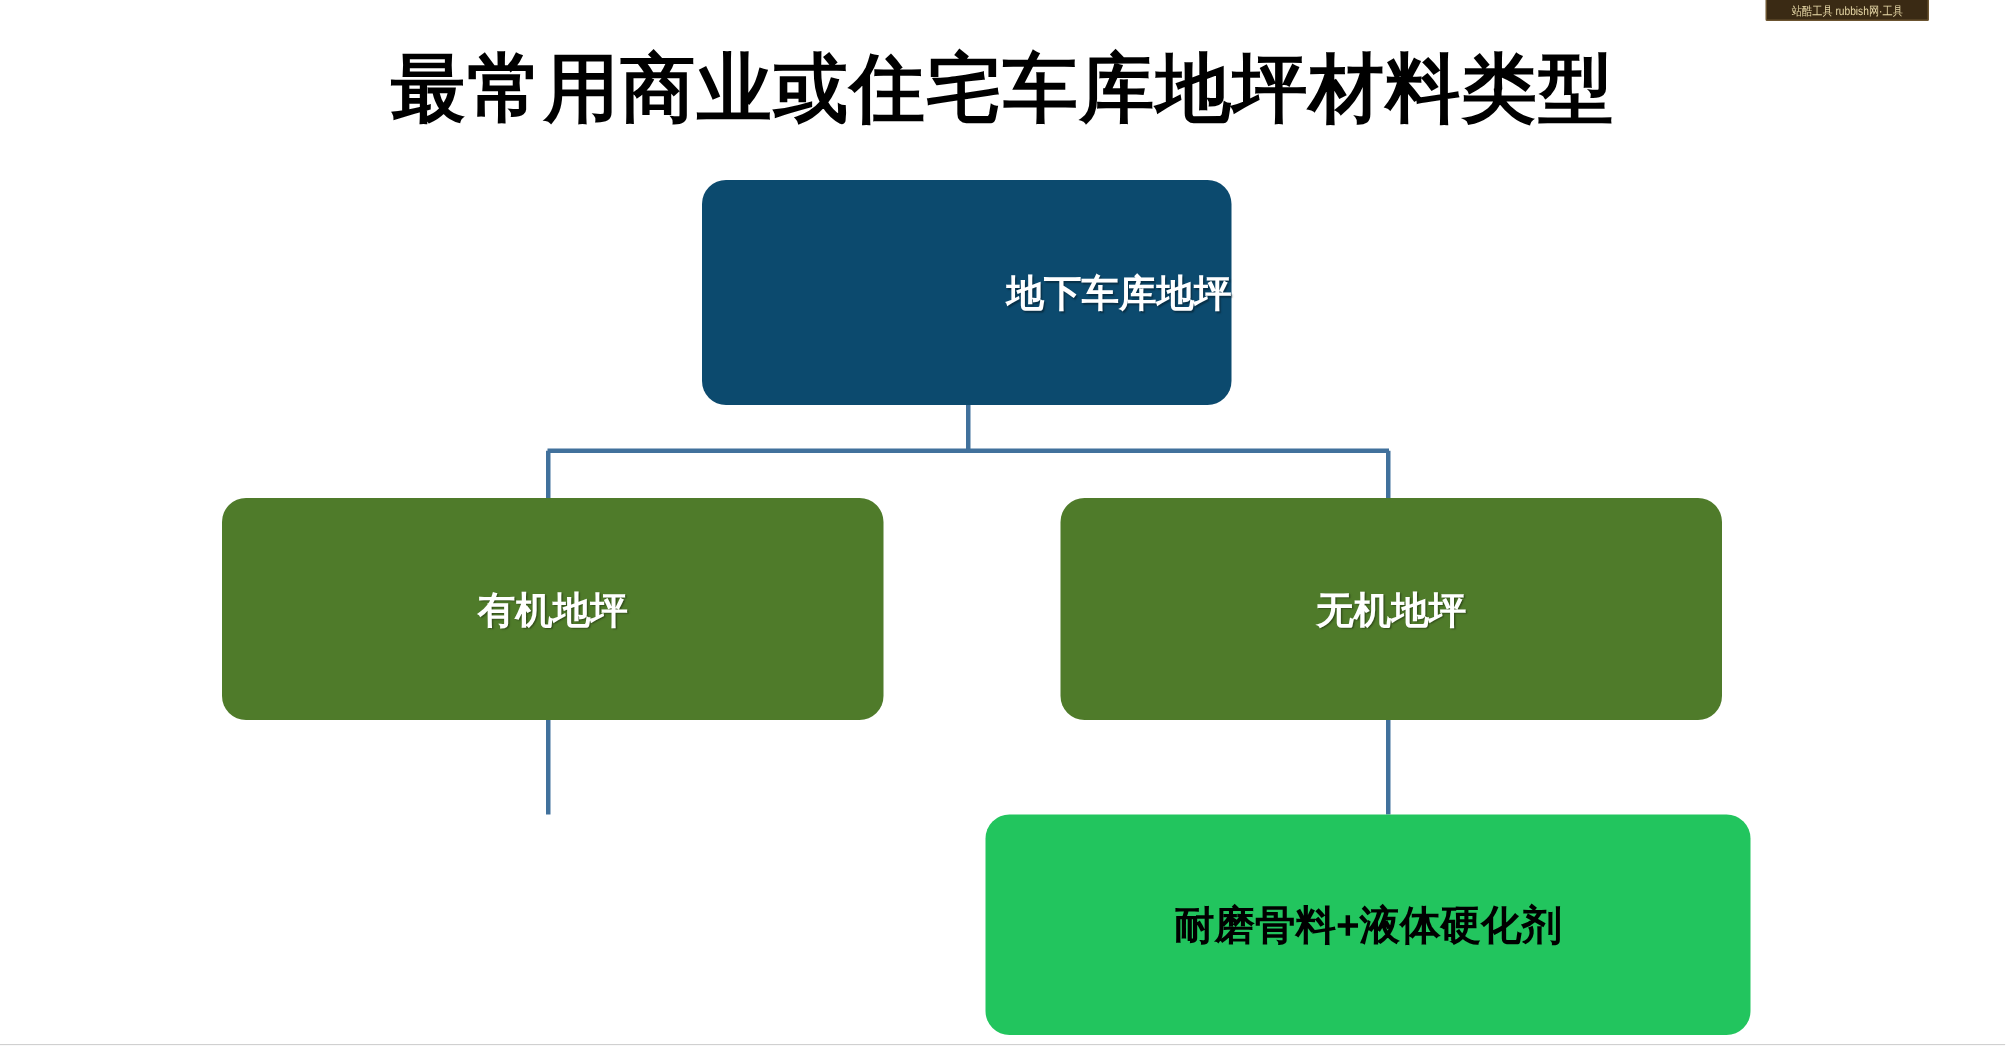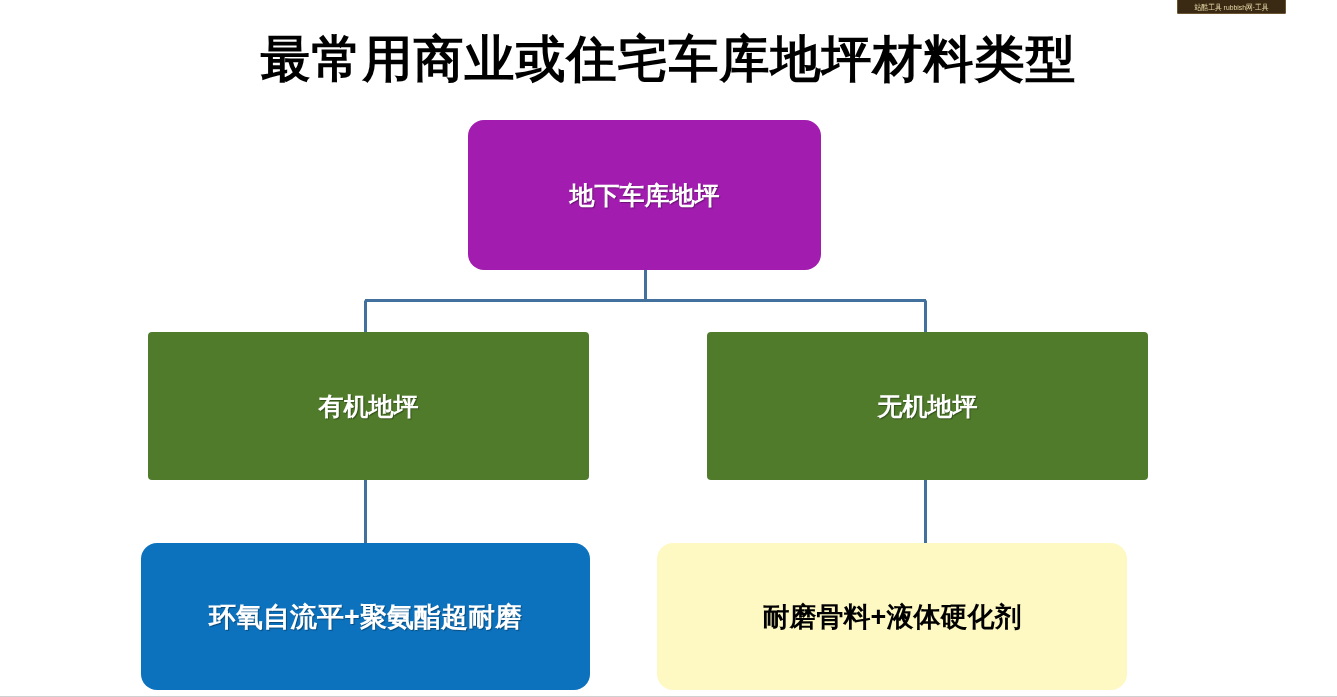--- a/index.html
+++ b/index.html
@@ -78,33 +78,34 @@
     text-align: center;
     font-weight: bold;
     white-space: nowrap;
   }
 
   .node-root {
     left: 468px;
     top: 120px;
     width: 353px;
     height: 150px;
-    background: #a21caf;
+    background: #0c4a6e;
     border-radius: 16px;
     color: #ffffff;
     font-size: 25px;
     text-shadow: 1px 1px 1px rgba(0,0,0,0.35);
+    justify-content: flex-end;
   }
 
   .node-branch {
     top: 332px;
     width: 441px;
     height: 148px;
     background: #4F7B2A;
-    border-radius: 4px;
+    border-radius: 16px;
     color: #ffffff;
     font-size: 25px;
     text-shadow: 1px 1px 1px rgba(0,0,0,0.35);
   }
   .node-branch-left  { left: 148px; }
   .node-branch-right { left: 707px; text-align: center; }
 
   .node-leaf-blue {
     left: 141px;
     top: 543px;
@@ -113,23 +114,23 @@
     background: #0C72BE;
     border-radius: 16px;
     color: #ffffff;
     font-size: 27px;
     text-shadow: 1px 1px 1px rgba(0,0,0,0.35);
   }
 
   .node-leaf-gray {
     left: 657px;
     top: 543px;
-    width: 470px;
+    width: 510px;
     height: 147px;
-    background: #fef9c3;
+    background: #22c55e;
     border-radius: 16px;
     color: #000000;
     font-size: 27px;
   }
 
   
   .bottom-rule {
     position: absolute;
     left: 0;
     bottom: 0;
@@ -169,23 +170,20 @@
   </div>
 
   <div class="node node-branch node-branch-left">
     <span>有机地坪</span>
   </div>
 
   <div class="node node-branch node-branch-right">
     <span>无机地坪</span>
   </div>
 
-  <div class="node node-leaf-blue">
-    <span>环氧自流平+聚氨酯超耐磨</span>
-  </div>
 
   <div class="node node-leaf-gray">
     <span>耐磨骨料+液体硬化剂</span>
   </div>
 
   <div class="bottom-rule"></div>
 
 </div>
 
 </body></html>

